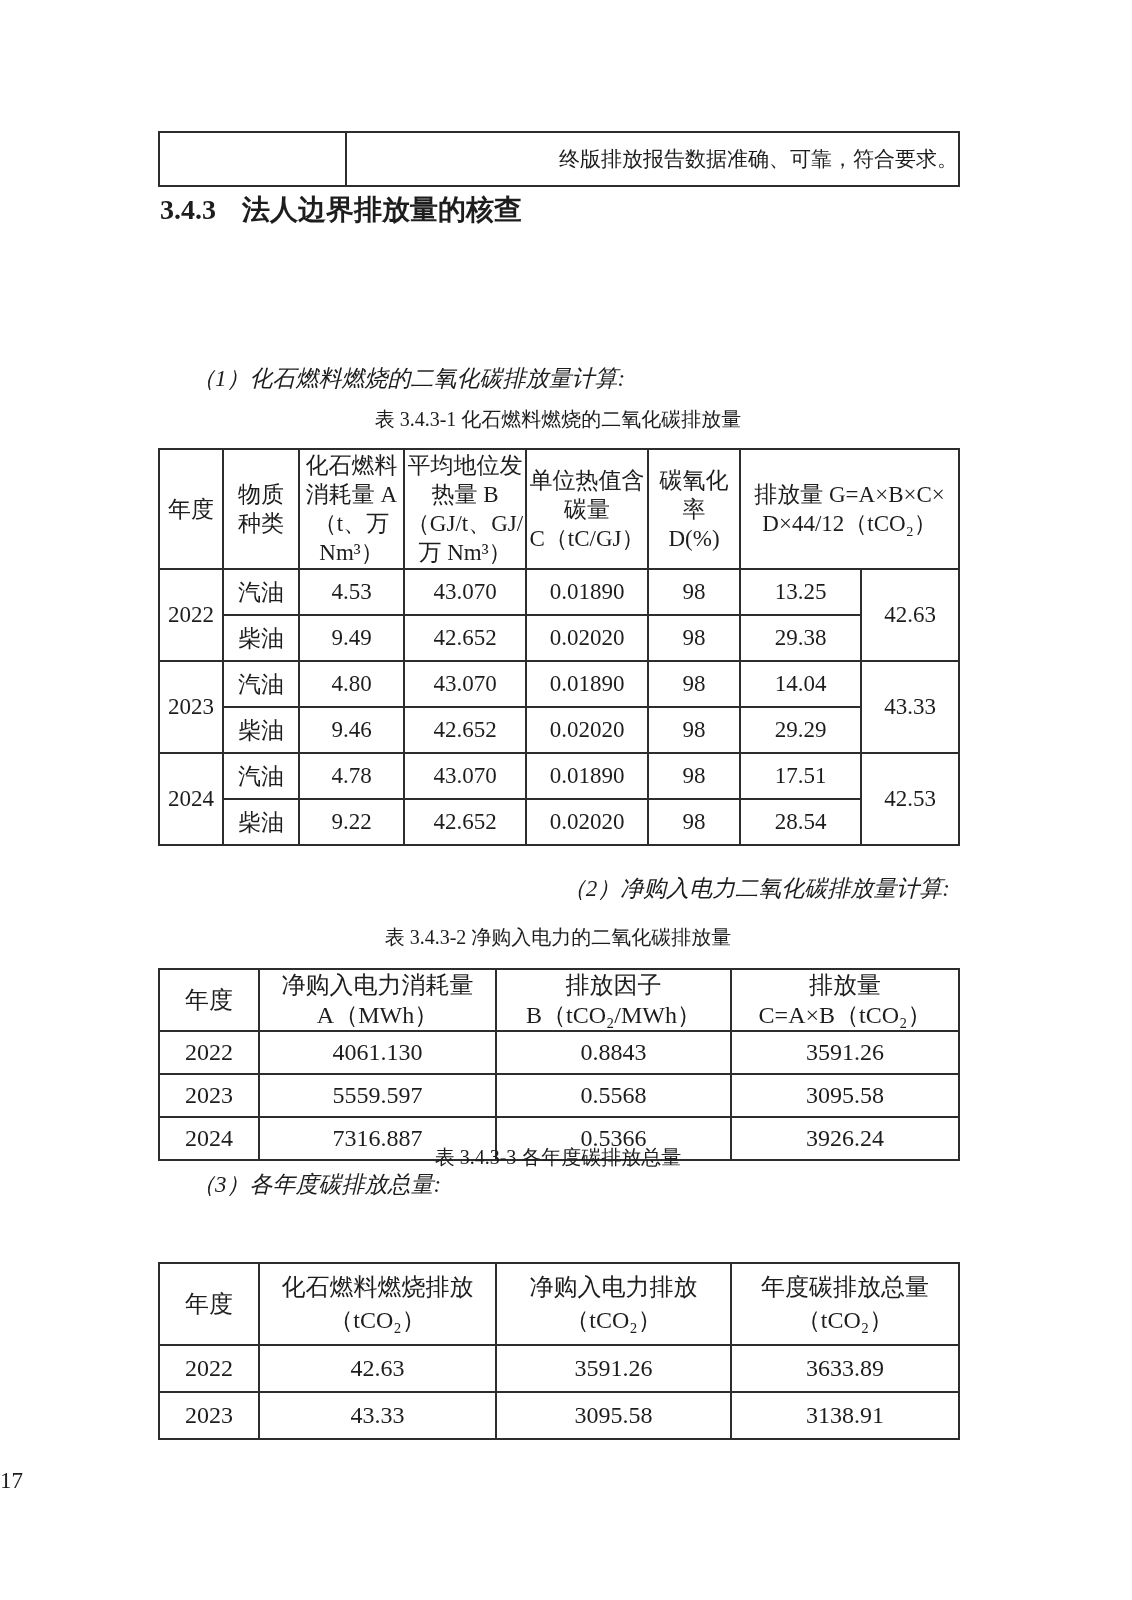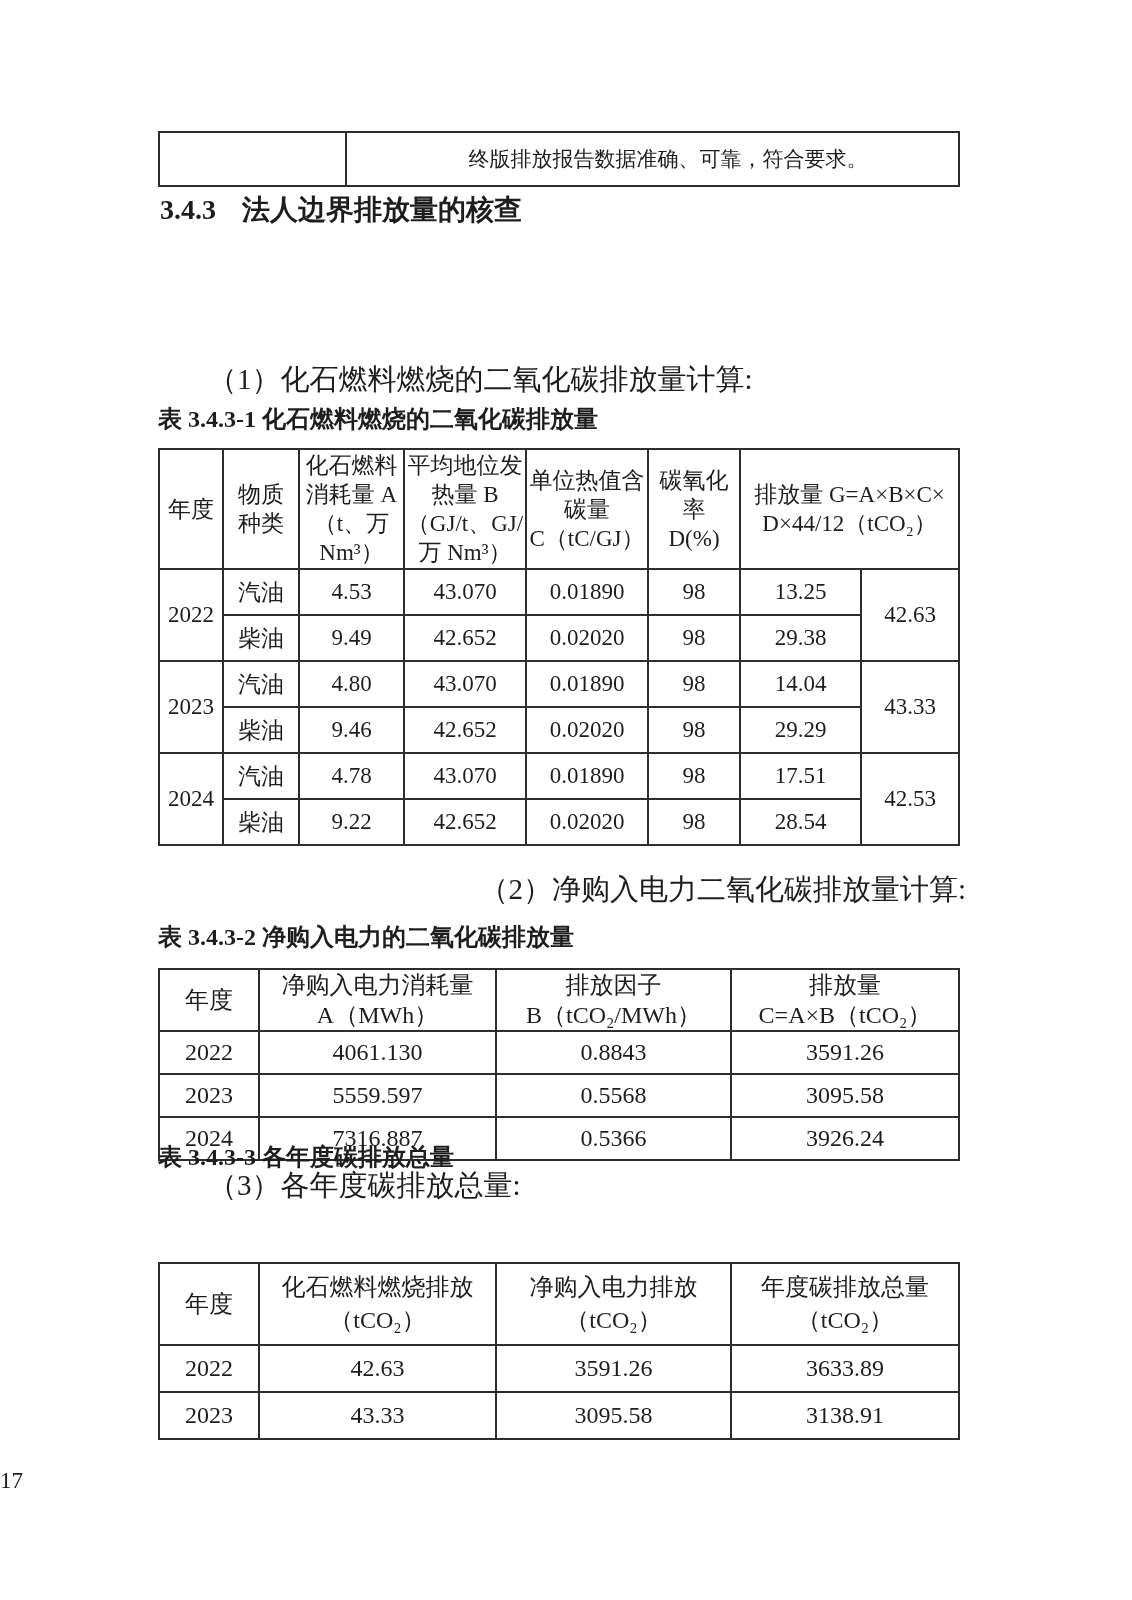--- a/index.html
+++ b/index.html
@@ -19,47 +19,48 @@
     border:2px solid #2d2d2d;
     text-align:center;
     vertical-align:middle;
     font-weight:normal;
     padding:0;
     overflow:hidden;
   }
   
   .carryover { position:absolute; left:158px; top:131px; width:800px; }
   .carryover td { height:54px; font-size:21px; }
-  .carryover .stmt { text-align:center; padding-left:31px; }
+  .carryover .stmt { text-align:right; padding-left:31px; }
 
   .heading {
     position:absolute; left:160px; top:192px; width:800px;
     font-size:28px; font-weight:bold; line-height:36px;
     font-family:"Liberation Serif","DejaVu Serif",serif;
   }
   .heading .num { margin-right:26px; }
 
   .para {
     position:absolute; left:158px; top:243px; width:802px;
     font-size:27px; line-height:55px;
     text-align:justify; text-indent:62px;
   }
 
   .subsec {
-    position:absolute; left:164px; width:802px;
-    font-size:29px; line-height:34px;
+    position:absolute; left:148px; width:802px;
+    font-size:23px; line-height:34px;
     padding-left:44px;
+    font-style:italic;
   }
   .subsec.s1 { top:362px; }
   .subsec.s2 { top:872px;text-align:right; }
   .subsec.s3 { top:1168px; }
 
   .tbl-title {
     position:absolute; left:158px; width:800px;
-    font-size:24px; font-weight:bold; line-height:34px;
+    text-align:center; font-size:20px; font-weight:normal; line-height:34px;
   }
   .tbl-title.t1 { top:402px; }
   .tbl-title.t2 { top:920px; }
   .tbl-title.t3 { top:1140px; }
 
   
   .fossil { position:absolute; left:158px; top:448px; width:802px; font-size:23px; }
   .fossil th { font-size:23px; line-height:29px; }
   .fossil thead tr { height:120px; }
   .fossil tbody tr { height:46px; }

